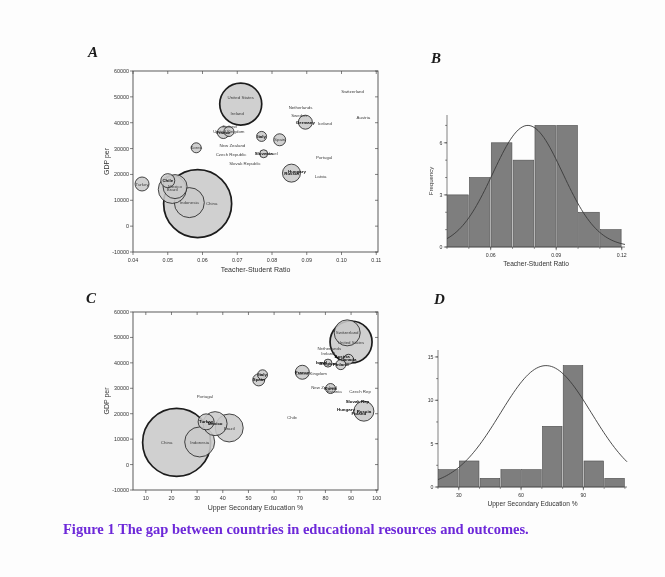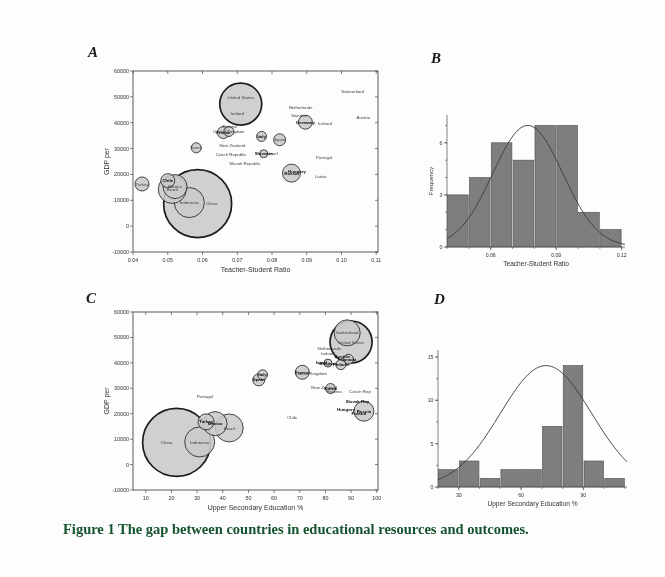--- a/index.html
+++ b/index.html
@@ -12,21 +12,21 @@
   .pl-b{left:431px;top:50px;}
   .pl-c{left:86px;top:290px;}
   .pl-d{left:434px;top:291px;}
   svg.chart{position:absolute;overflow:visible;}
   .chart-a{left:100px;top:58px;}
   .chart-b{left:425px;top:100px;}
   .chart-c{left:100px;top:300px;}
   .chart-d{left:425px;top:338px;}
   .caption{position:absolute;left:63px;top:521px;width:560px;
        font-family:"Liberation Serif",serif;font-size:14.5px;font-weight:600;
-       color:#14532d;}
+       color:#6d28d9;}
 </style>
 </head>
 <body>
 
 <div class="figure">
   <div class="panel-letter pl-a">A</div>
   <div class="panel-letter pl-b">B</div>
   <div class="panel-letter pl-c">C</div>
   <div class="panel-letter pl-d">D</div>
 

